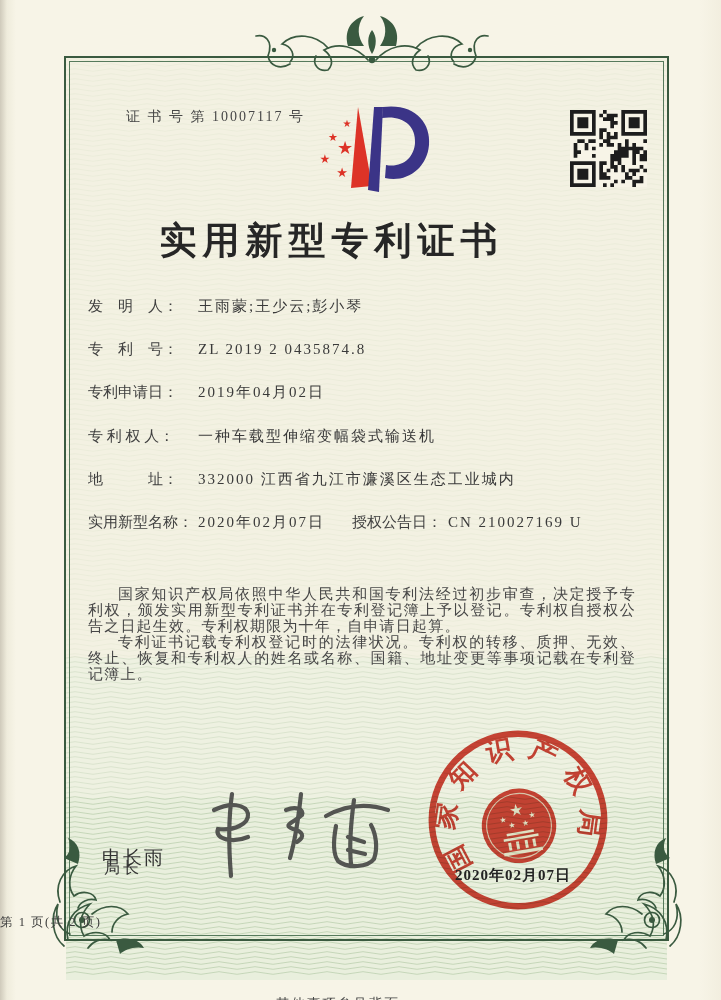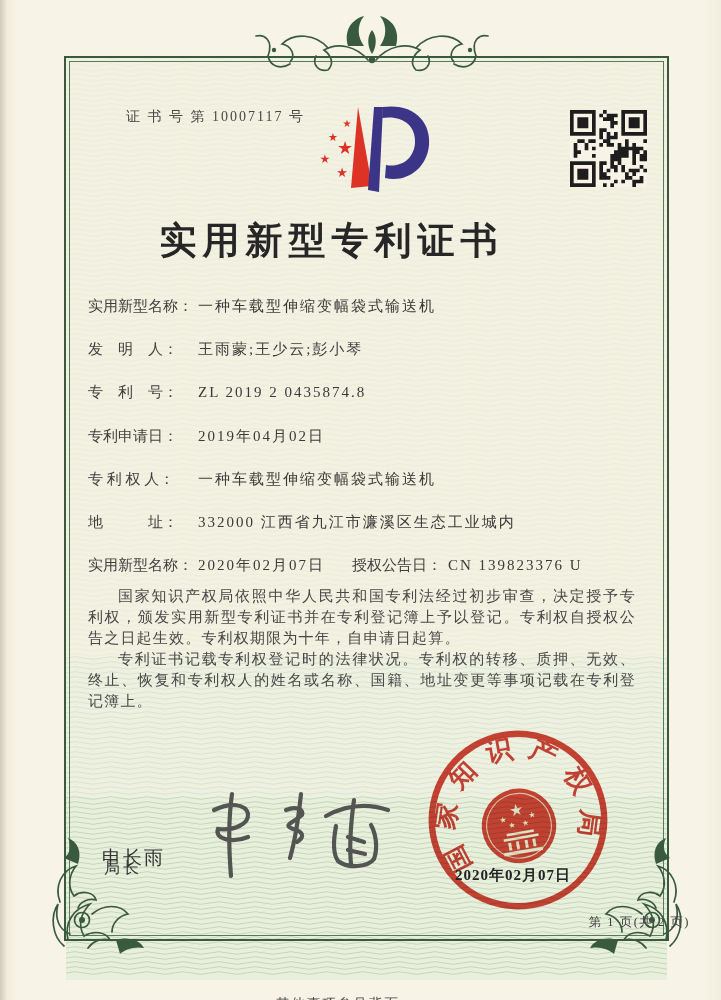--- a/index.html
+++ b/index.html
@@ -17,28 +17,28 @@
   .orn .fil{fill:#3a5a40;stroke:none;}
   
   .cert-no{left:88px;top:108px;font-size:14px;letter-spacing:2px;color:#474747;margin-left:38px;}
   .title{left:0;width:663px;top:216px;text-align:center;font-size:37px;font-weight:bold;
          letter-spacing:6px;color:#262626;}
   .rows{left:88px;top:297px;width:560px;font-size:15px;}
   .row{position:relative;height:43.2px;white-space:nowrap;}
   .flabel{display:inline-block;min-width:110px;color:#3f3f3f;}
   .fvalue{letter-spacing:2px;color:#3a3a3a;}
   .grant2{position:absolute;left:264px;top:0;}
-  .paras{left:88px;top:586px;width:548px;font-size:15px;line-height:21px;
+  .paras{left:88px;top:586px;width:548px;font-size:15px;line-height:16px;
          letter-spacing:1.2px;color:#474747;text-align:justify;}
   .paras p{margin:0;text-indent:2em;}
   .director-title{left:104px;top:814px;font-size:16px;letter-spacing:3px;color:#333;margin-top:44px;}
   .director-name{left:102px;top:845px;font-size:19px;letter-spacing:2px;color:#333;}
   .seal-date{left:428px;top:866px;width:170px;text-align:center;font-size:15px;
              font-weight:bold;letter-spacing:1px;color:#232323;}
-  .footer-page{left:0;width:690px;top:914px;text-align:right;font-size:12.5px;
+  .footer-page{left:0;width:690px;top:914px;text-align:left;font-size:12.5px;
                letter-spacing:1.5px;color:#3c3c3c;}
   .footer-note{left:0;width:676px;top:956px;text-align:center;font-size:13.5px;
                letter-spacing:2px;color:#424242;margin-top:39px;}
   svg{display:block;}
 </style>
 </head>
 <body>
 
 <div class="page">
 
@@ -104,41 +104,38 @@
 
   <svg class="abs" style="left:570px;top:110px;" width="77" height="77" viewBox="0 0 77 77">
     <rect width="77" height="77" fill="#f7f4e7"></rect>
     <path id="qr-path" fill="#1d1d1d" d="M0.00,0.00h3.67v3.67h-3.67zM3.67,0.00h3.67v3.67h-3.67zM7.33,0.00h3.67v3.67h-3.67zM11.00,0.00h3.67v3.67h-3.67zM14.67,0.00h3.67v3.67h-3.67zM18.33,0.00h3.67v3.67h-3.67zM22.00,0.00h3.67v3.67h-3.67zM33.00,0.00h3.67v3.67h-3.67zM51.33,0.00h3.67v3.67h-3.67zM55.00,0.00h3.67v3.67h-3.67zM58.67,0.00h3.67v3.67h-3.67zM62.33,0.00h3.67v3.67h-3.67zM66.00,0.00h3.67v3.67h-3.67zM69.67,0.00h3.67v3.67h-3.67zM73.33,0.00h3.67v3.67h-3.67zM0.00,3.67h3.67v3.67h-3.67zM22.00,3.67h3.67v3.67h-3.67zM29.33,3.67h3.67v3.67h-3.67zM36.67,3.67h3.67v3.67h-3.67zM40.33,3.67h3.67v3.67h-3.67zM44.00,3.67h3.67v3.67h-3.67zM51.33,3.67h3.67v3.67h-3.67zM73.33,3.67h3.67v3.67h-3.67zM0.00,7.33h3.67v3.67h-3.67zM7.33,7.33h3.67v3.67h-3.67zM11.00,7.33h3.67v3.67h-3.67zM14.67,7.33h3.67v3.67h-3.67zM22.00,7.33h3.67v3.67h-3.67zM33.00,7.33h3.67v3.67h-3.67zM36.67,7.33h3.67v3.67h-3.67zM40.33,7.33h3.67v3.67h-3.67zM51.33,7.33h3.67v3.67h-3.67zM58.67,7.33h3.67v3.67h-3.67zM62.33,7.33h3.67v3.67h-3.67zM66.00,7.33h3.67v3.67h-3.67zM73.33,7.33h3.67v3.67h-3.67zM0.00,11.00h3.67v3.67h-3.67zM7.33,11.00h3.67v3.67h-3.67zM11.00,11.00h3.67v3.67h-3.67zM14.67,11.00h3.67v3.67h-3.67zM22.00,11.00h3.67v3.67h-3.67zM40.33,11.00h3.67v3.67h-3.67zM44.00,11.00h3.67v3.67h-3.67zM51.33,11.00h3.67v3.67h-3.67zM58.67,11.00h3.67v3.67h-3.67zM62.33,11.00h3.67v3.67h-3.67zM66.00,11.00h3.67v3.67h-3.67zM73.33,11.00h3.67v3.67h-3.67zM0.00,14.67h3.67v3.67h-3.67zM7.33,14.67h3.67v3.67h-3.67zM11.00,14.67h3.67v3.67h-3.67zM14.67,14.67h3.67v3.67h-3.67zM22.00,14.67h3.67v3.67h-3.67zM40.33,14.67h3.67v3.67h-3.67zM51.33,14.67h3.67v3.67h-3.67zM58.67,14.67h3.67v3.67h-3.67zM62.33,14.67h3.67v3.67h-3.67zM66.00,14.67h3.67v3.67h-3.67zM73.33,14.67h3.67v3.67h-3.67zM0.00,18.33h3.67v3.67h-3.67zM22.00,18.33h3.67v3.67h-3.67zM29.33,18.33h3.67v3.67h-3.67zM33.00,18.33h3.67v3.67h-3.67zM51.33,18.33h3.67v3.67h-3.67zM73.33,18.33h3.67v3.67h-3.67zM0.00,22.00h3.67v3.67h-3.67zM3.67,22.00h3.67v3.67h-3.67zM7.33,22.00h3.67v3.67h-3.67zM11.00,22.00h3.67v3.67h-3.67zM14.67,22.00h3.67v3.67h-3.67zM18.33,22.00h3.67v3.67h-3.67zM22.00,22.00h3.67v3.67h-3.67zM29.33,22.00h3.67v3.67h-3.67zM36.67,22.00h3.67v3.67h-3.67zM44.00,22.00h3.67v3.67h-3.67zM51.33,22.00h3.67v3.67h-3.67zM55.00,22.00h3.67v3.67h-3.67zM58.67,22.00h3.67v3.67h-3.67zM62.33,22.00h3.67v3.67h-3.67zM66.00,22.00h3.67v3.67h-3.67zM69.67,22.00h3.67v3.67h-3.67zM73.33,22.00h3.67v3.67h-3.67zM29.33,25.67h3.67v3.67h-3.67zM36.67,25.67h3.67v3.67h-3.67zM40.33,25.67h3.67v3.67h-3.67zM44.00,25.67h3.67v3.67h-3.67zM7.33,29.33h3.67v3.67h-3.67zM11.00,29.33h3.67v3.67h-3.67zM18.33,29.33h3.67v3.67h-3.67zM22.00,29.33h3.67v3.67h-3.67zM33.00,29.33h3.67v3.67h-3.67zM36.67,29.33h3.67v3.67h-3.67zM55.00,29.33h3.67v3.67h-3.67zM73.33,29.33h3.67v3.67h-3.67zM3.67,33.00h3.67v3.67h-3.67zM14.67,33.00h3.67v3.67h-3.67zM29.33,33.00h3.67v3.67h-3.67zM36.67,33.00h3.67v3.67h-3.67zM40.33,33.00h3.67v3.67h-3.67zM47.67,33.00h3.67v3.67h-3.67zM55.00,33.00h3.67v3.67h-3.67zM62.33,33.00h3.67v3.67h-3.67zM3.67,36.67h3.67v3.67h-3.67zM14.67,36.67h3.67v3.67h-3.67zM22.00,36.67h3.67v3.67h-3.67zM47.67,36.67h3.67v3.67h-3.67zM51.33,36.67h3.67v3.67h-3.67zM55.00,36.67h3.67v3.67h-3.67zM58.67,36.67h3.67v3.67h-3.67zM62.33,36.67h3.67v3.67h-3.67zM66.00,36.67h3.67v3.67h-3.67zM69.67,36.67h3.67v3.67h-3.67zM3.67,40.33h3.67v3.67h-3.67zM7.33,40.33h3.67v3.67h-3.67zM44.00,40.33h3.67v3.67h-3.67zM47.67,40.33h3.67v3.67h-3.67zM51.33,40.33h3.67v3.67h-3.67zM55.00,40.33h3.67v3.67h-3.67zM62.33,40.33h3.67v3.67h-3.67zM66.00,40.33h3.67v3.67h-3.67zM73.33,40.33h3.67v3.67h-3.67zM3.67,44.00h3.67v3.67h-3.67zM22.00,44.00h3.67v3.67h-3.67zM40.33,44.00h3.67v3.67h-3.67zM44.00,44.00h3.67v3.67h-3.67zM47.67,44.00h3.67v3.67h-3.67zM51.33,44.00h3.67v3.67h-3.67zM55.00,44.00h3.67v3.67h-3.67zM62.33,44.00h3.67v3.67h-3.67zM69.67,44.00h3.67v3.67h-3.67zM73.33,44.00h3.67v3.67h-3.67zM40.33,47.67h3.67v3.67h-3.67zM44.00,47.67h3.67v3.67h-3.67zM47.67,47.67h3.67v3.67h-3.67zM62.33,47.67h3.67v3.67h-3.67zM69.67,47.67h3.67v3.67h-3.67zM73.33,47.67h3.67v3.67h-3.67zM0.00,51.33h3.67v3.67h-3.67zM3.67,51.33h3.67v3.67h-3.67zM7.33,51.33h3.67v3.67h-3.67zM11.00,51.33h3.67v3.67h-3.67zM14.67,51.33h3.67v3.67h-3.67zM18.33,51.33h3.67v3.67h-3.67zM22.00,51.33h3.67v3.67h-3.67zM29.33,51.33h3.67v3.67h-3.67zM33.00,51.33h3.67v3.67h-3.67zM40.33,51.33h3.67v3.67h-3.67zM47.67,51.33h3.67v3.67h-3.67zM62.33,51.33h3.67v3.67h-3.67zM0.00,55.00h3.67v3.67h-3.67zM22.00,55.00h3.67v3.67h-3.67zM29.33,55.00h3.67v3.67h-3.67zM40.33,55.00h3.67v3.67h-3.67zM44.00,55.00h3.67v3.67h-3.67zM51.33,55.00h3.67v3.67h-3.67zM69.67,55.00h3.67v3.67h-3.67zM0.00,58.67h3.67v3.67h-3.67zM7.33,58.67h3.67v3.67h-3.67zM11.00,58.67h3.67v3.67h-3.67zM14.67,58.67h3.67v3.67h-3.67zM22.00,58.67h3.67v3.67h-3.67zM29.33,58.67h3.67v3.67h-3.67zM36.67,58.67h3.67v3.67h-3.67zM44.00,58.67h3.67v3.67h-3.67zM51.33,58.67h3.67v3.67h-3.67zM58.67,58.67h3.67v3.67h-3.67zM62.33,58.67h3.67v3.67h-3.67zM66.00,58.67h3.67v3.67h-3.67zM73.33,58.67h3.67v3.67h-3.67zM0.00,62.33h3.67v3.67h-3.67zM7.33,62.33h3.67v3.67h-3.67zM11.00,62.33h3.67v3.67h-3.67zM14.67,62.33h3.67v3.67h-3.67zM22.00,62.33h3.67v3.67h-3.67zM29.33,62.33h3.67v3.67h-3.67zM33.00,62.33h3.67v3.67h-3.67zM55.00,62.33h3.67v3.67h-3.67zM62.33,62.33h3.67v3.67h-3.67zM0.00,66.00h3.67v3.67h-3.67zM7.33,66.00h3.67v3.67h-3.67zM11.00,66.00h3.67v3.67h-3.67zM14.67,66.00h3.67v3.67h-3.67zM22.00,66.00h3.67v3.67h-3.67zM29.33,66.00h3.67v3.67h-3.67zM33.00,66.00h3.67v3.67h-3.67zM36.67,66.00h3.67v3.67h-3.67zM55.00,66.00h3.67v3.67h-3.67zM58.67,66.00h3.67v3.67h-3.67zM69.67,66.00h3.67v3.67h-3.67zM0.00,69.67h3.67v3.67h-3.67zM22.00,69.67h3.67v3.67h-3.67zM44.00,69.67h3.67v3.67h-3.67zM51.33,69.67h3.67v3.67h-3.67zM62.33,69.67h3.67v3.67h-3.67zM66.00,69.67h3.67v3.67h-3.67zM69.67,69.67h3.67v3.67h-3.67zM0.00,73.33h3.67v3.67h-3.67zM3.67,73.33h3.67v3.67h-3.67zM7.33,73.33h3.67v3.67h-3.67zM11.00,73.33h3.67v3.67h-3.67zM14.67,73.33h3.67v3.67h-3.67zM18.33,73.33h3.67v3.67h-3.67zM22.00,73.33h3.67v3.67h-3.67zM33.00,73.33h3.67v3.67h-3.67zM40.33,73.33h3.67v3.67h-3.67zM62.33,73.33h3.67v3.67h-3.67z"></path>
   </svg>
 
   <div class="abs title">实用新型专利证书</div>
 
   <div class="abs rows">
     <div class="row">
-      <span class="flabel">实用新型名称：</span><span class="fvalue">一种车载型伸缩变幅袋式输送机</span>
-    </div>
-    <div class="row">
       <span class="flabel">发　明　人：</span><span class="fvalue">王雨蒙;王少云;彭小琴</span>
     </div>
     <div class="row">
       <span class="flabel">专　利　号：</span><span class="fvalue">ZL 2019 2 0435874.8</span>
     </div>
     <div class="row">
       <span class="flabel">专利申请日：</span><span class="fvalue">2019年04月02日</span>
     </div>
     <div class="row">
       <span class="flabel">专 利 权 人：</span><span class="fvalue">一种车载型伸缩变幅袋式输送机</span>
     </div>
     <div class="row">
       <span class="flabel">地　　　址：</span><span class="fvalue">332000 江西省九江市濂溪区生态工业城内</span>
     </div>
     <div class="row">
       <span class="flabel">实用新型名称：</span><span class="fvalue">2020年02月07日</span>
       <span class="grant2">
-        <span class="flabel" style="min-width:96px">授权公告日：</span><span class="fvalue">CN 139823376 U</span>
+        <span class="flabel" style="min-width:96px">授权公告日：</span><span class="fvalue">CN 210027169 U</span>
       </span>
     </div>
   </div>
 
   <div class="abs paras">
     <p>国家知识产权局依照中华人民共和国专利法经过初步审查，决定授予专利权，颁发实用新型专利证书并在专利登记簿上予以登记。专利权自授权公告之日起生效。专利权期限为十年，自申请日起算。</p>
     <p>专利证书记载专利权登记时的法律状况。专利权的转移、质押、无效、终止、恢复和专利权人的姓名或名称、国籍、地址变更等事项记载在专利登记簿上。</p>
   </div>
 
   <div class="abs director-title">局长</div>

